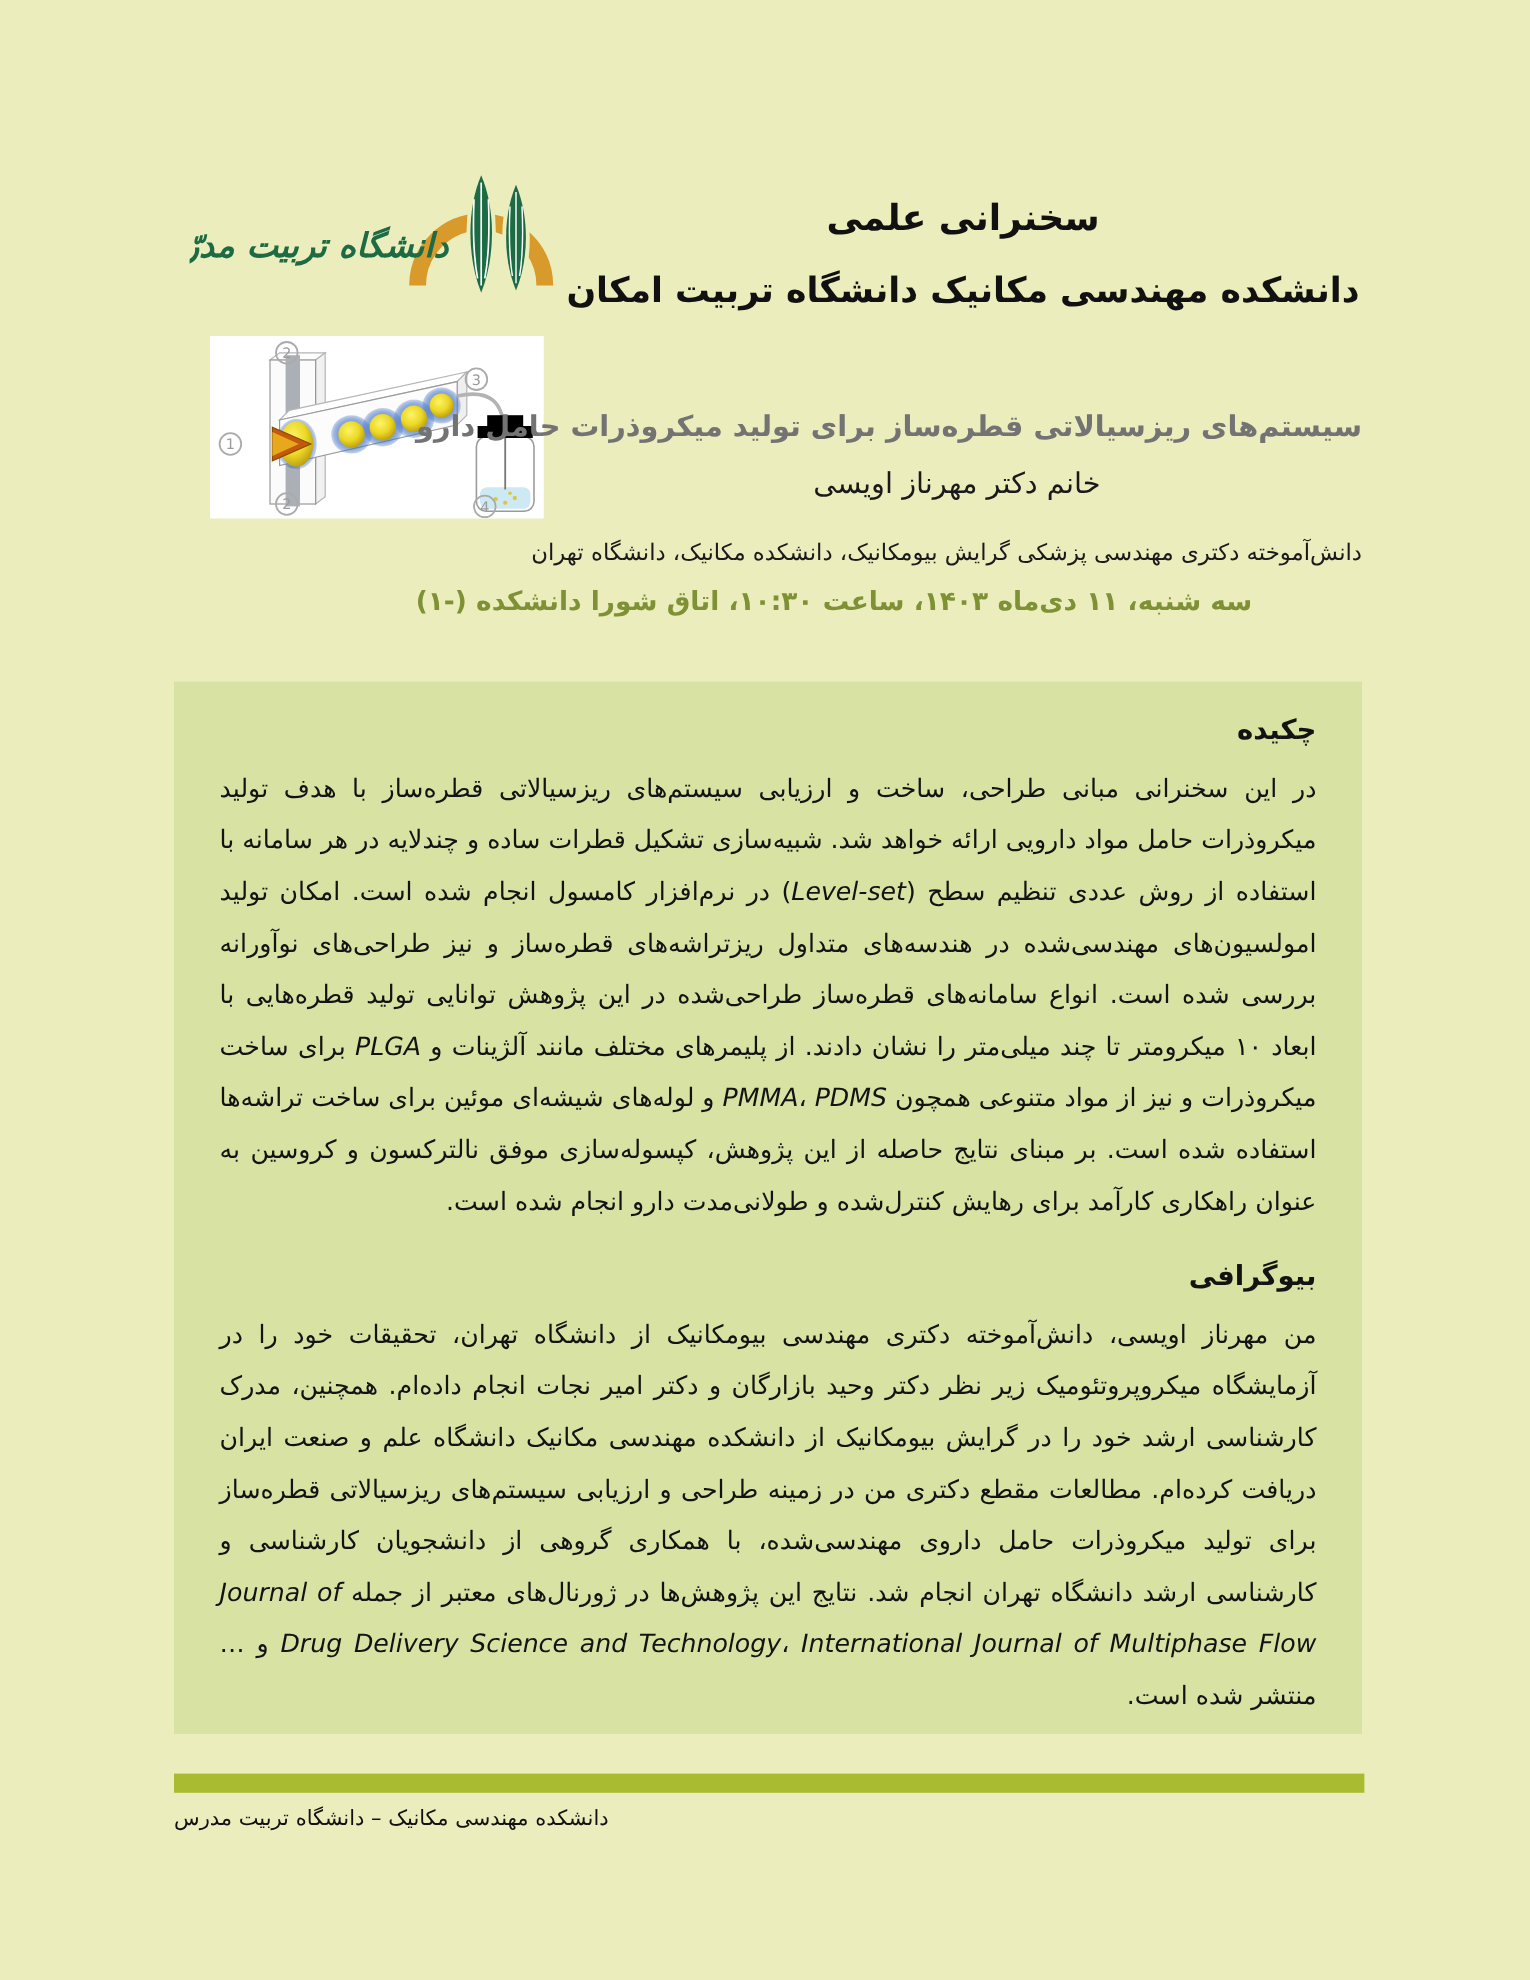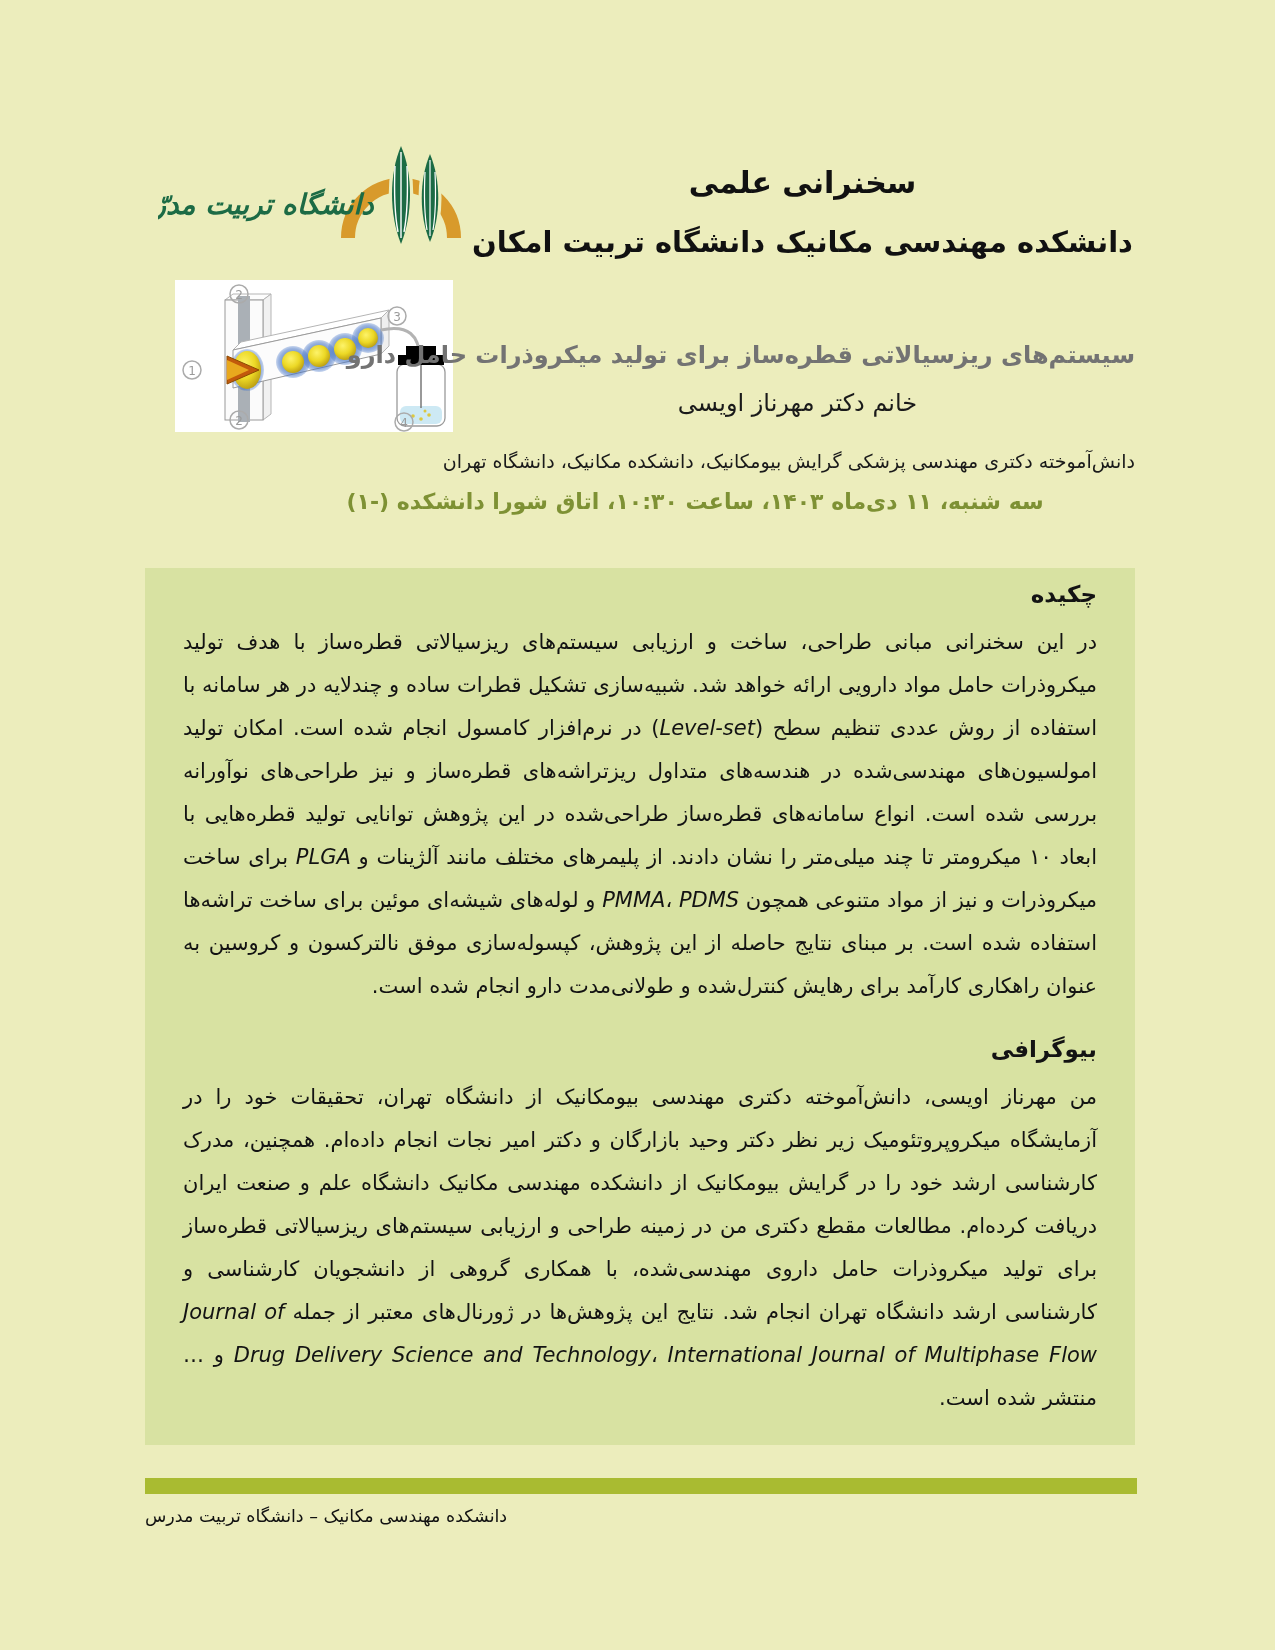--- a/index.html
+++ b/index.html
@@ -23,21 +23,21 @@
   .speaker{left:460px;top:389px;width:675px;text-align:center;direction:rtl;
     color:#1a1a1a;font-size:24px;white-space:nowrap;}
   .affiliation{left:460px;top:450px;width:675px;text-align:center;direction:rtl;
     color:#1a1a1a;font-size:19px;white-space:nowrap;}
   .datetime{left:145px;top:489px;width:1100px;text-align:center;direction:rtl;
     color:#7e9134;font-size:22px;font-weight:bold;white-space:nowrap;}
 
   
   .content-box{
     left:145px;top:568px;width:990px;height:877px;box-sizing:border-box;
-    background:#d8e2a2;padding:13px 38px;direction:rtl;overflow:hidden;color:#131313;
+    background:#d8e2a2;padding:28px 38px;direction:rtl;overflow:hidden;color:#131313;
   }
   .section-heading{font-size:23px;font-weight:bold;margin:0 0 14px 0;}
   .bio-heading{margin-top:28px;}
   .para{font-size:21px;line-height:43px;text-align:justify;margin:0;}
   .lat-it{font-style:italic;}
 
   
   .footer-bar{left:145px;top:1478px;width:992px;height:16px;background:#a9bb31;}
   .footer-text{left:145px;top:1506px;width:640px;direction:rtl;text-align:left;
     font-size:17.5px;font-weight:normal;color:#111;}

